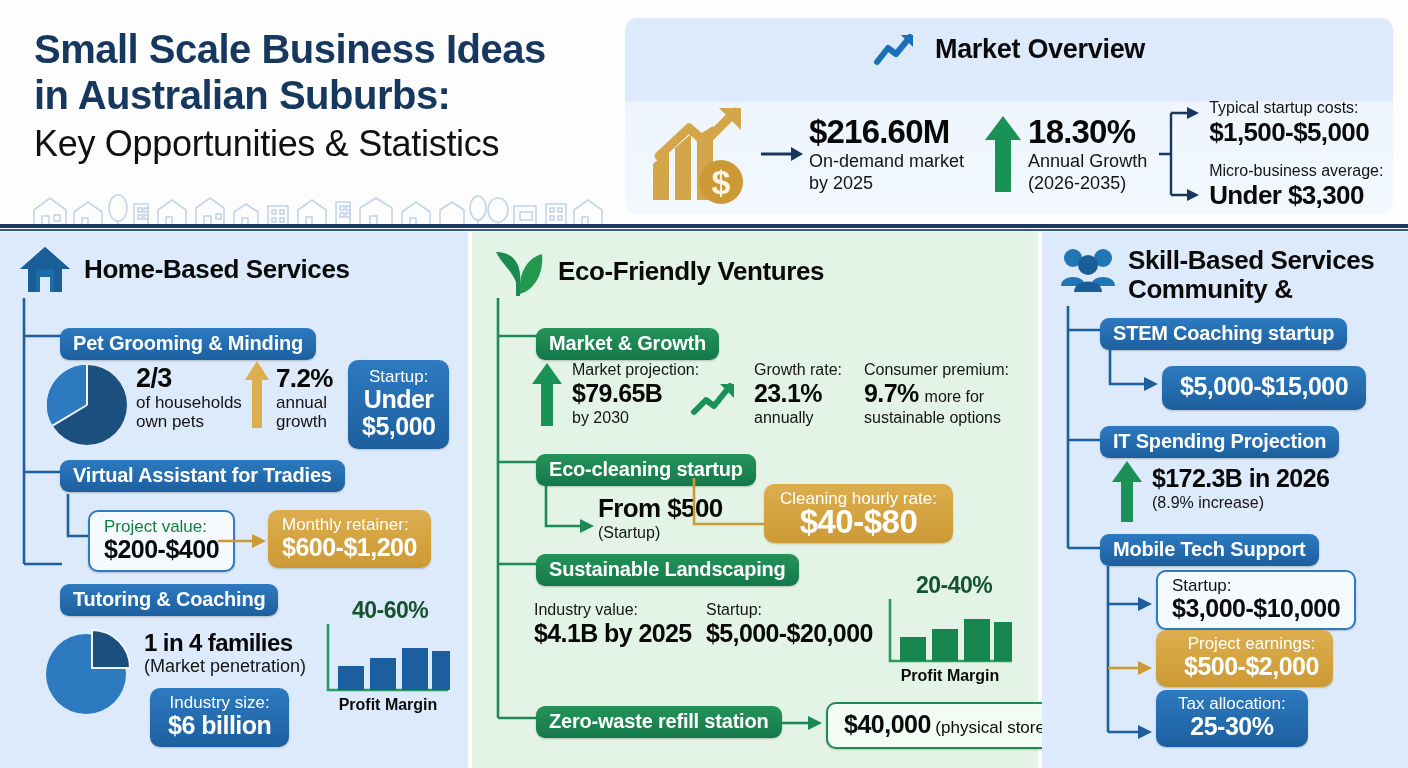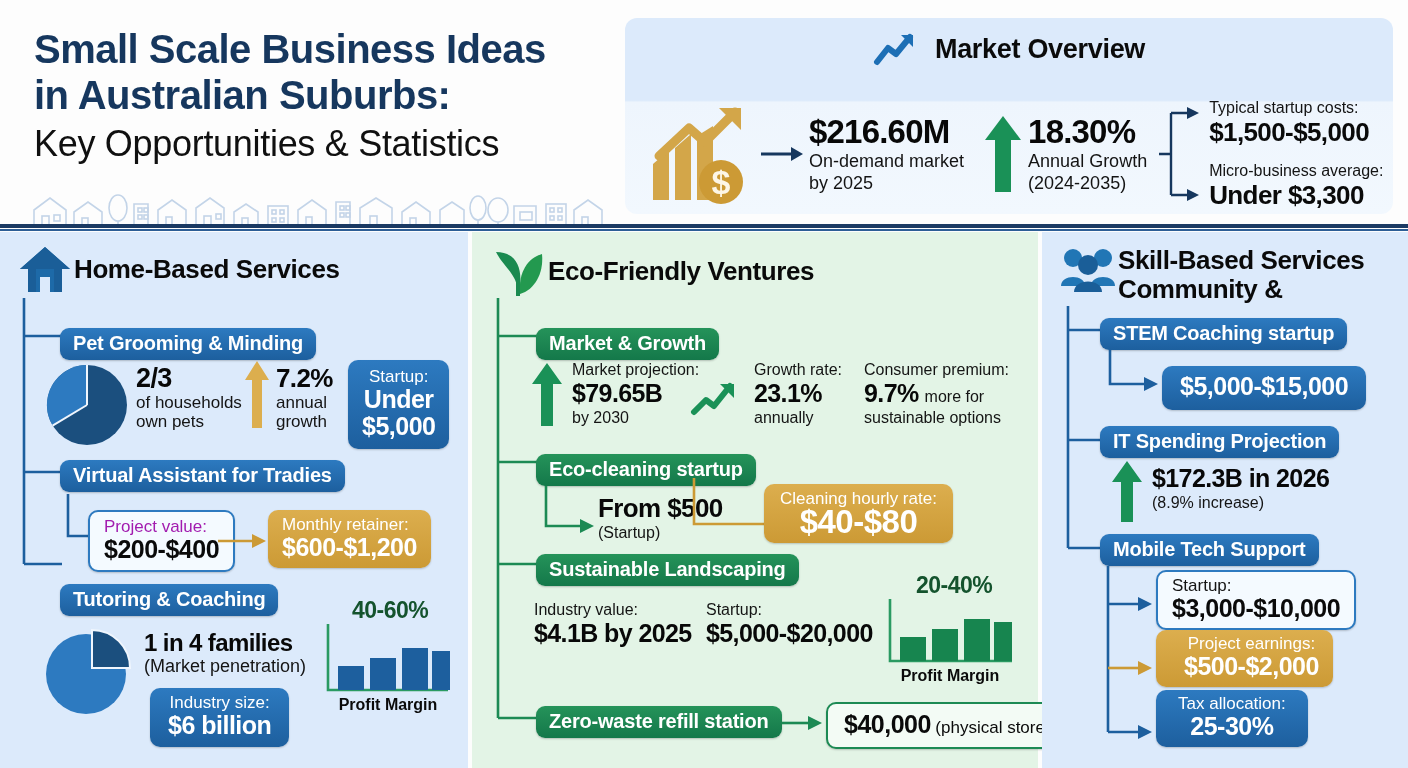--- a/index.html
+++ b/index.html
@@ -51,21 +51,21 @@
   .mo-right-small { font-size:16px; color:#141414; line-height:19px; }
   .mo-right-big { font-size:26px; font-weight:700; color:#0a0a0a; line-height:30px; letter-spacing:-0.6px;}
   .mo-right-gap { height:14px; }
 
   
   .col { position:absolute; top:232px; height:536px; }
   .col-left   { left:0px;    width:468px;  background:#dceafb; }
   .col-mid    { left:472px;  width:566px;  background:#e3f4e6; }
   .col-right  { left:1042px; width:366px;  background:#dceafb; }
 
-  .col-head { display:flex; align-items:center; gap:2px; padding:12px 0 0 18px; }
+  .col-head { display:flex; align-items:center; gap:12px; padding:12px 0 0 18px; }
   .col-head-text { font-size:26px; font-weight:700; color:#0a0a0a; line-height:29px; letter-spacing:-0.4px;}
 
   
   .pill {
     display:inline-block; color:#ffffff; font-weight:700; letter-spacing:-0.2px;
     padding:4px 13px 5px 13px; border-radius:9px; font-size:20px;
     box-shadow:0 1px 2px rgba(0,0,0,0.22);
   }
   .pill-blue { background:linear-gradient(180deg,#2d7ac0 0%,#1d5f9e 100%); }
   .pill-green{ background:linear-gradient(180deg,#25935a 0%,#14784a 100%); }
@@ -194,21 +194,21 @@
         <div class="mo-sub">by 2025</div>
       </div>
 
       <svg class="mo-uparrow" width="38" height="80" viewBox="0 0 38 80">
         <path d="M19 2 L37 26 H27 V78 H11 V26 H1 Z" fill="#1a9157"></path>
       </svg>
 
       <div class="mo-stat2">
         <div class="mo-big">18.30%</div>
         <div class="mo-sub">Annual Growth</div>
-        <div class="mo-sub">(2024-2035)</div>
+        <div class="mo-sub">(2026-2035)</div>
       </div>
 
       <svg class="mo-bracket" width="44" height="106" viewBox="0 0 44 106">
         <path d="M0 53 H12 M12 12 V94 M12 12 H30 M12 94 H30" fill="none" stroke="#16375e" stroke-width="2.4"></path>
         <path d="M28 6 L40 12 L28 18 Z" fill="#16375e"></path>
         <path d="M28 88 L40 94 L28 100 Z" fill="#16375e"></path>
       </svg>
 
       <div class="mo-right">
         <div class="mo-right-small">Typical startup costs:</div>
@@ -269,21 +269,21 @@
     <div class="abs" style="left:60px; top:228px;">
       <span class="pill pill-blue">Virtual Assistant for Tradies</span>
     </div>
 
     <svg class="abs" style="left:66px; top:262px;" width="66" height="56" viewBox="0 0 66 56">
       <path d="M2 0 V42 H48" fill="none" stroke="#1d5f9e" stroke-width="2.6"></path>
       <path d="M46 35 L60 42 L46 49 Z" fill="#1d5f9e"></path>
     </svg>
 
     <div class="abs box box-outline-blue" style="left:88px; top:278px; padding:5px 14px 7px 14px;">
-      <span class="lbl-sm" style="font-size:17px; color:#a21caf;">Project value:</span>
+      <span class="lbl-sm" style="font-size:17px; color:#15803d;">Project value:</span>
       <span class="val-lg" style="font-size:25px;">$200-$400</span>
     </div>
 
     <svg class="abs" style="left:218px; top:300px;" width="50" height="18" viewBox="0 0 50 18">
       <path d="M0 9 H36" stroke="#cc9a35" stroke-width="2.6"></path>
       <path d="M34 2 L48 9 L34 16 Z" fill="#cc9a35"></path>
     </svg>
 
     <div class="abs box box-gold" style="left:268px; top:278px; padding:5px 14px 7px 14px;">
       <span class="lbl-sm" style="font-size:17px;">Monthly retainer:</span>

